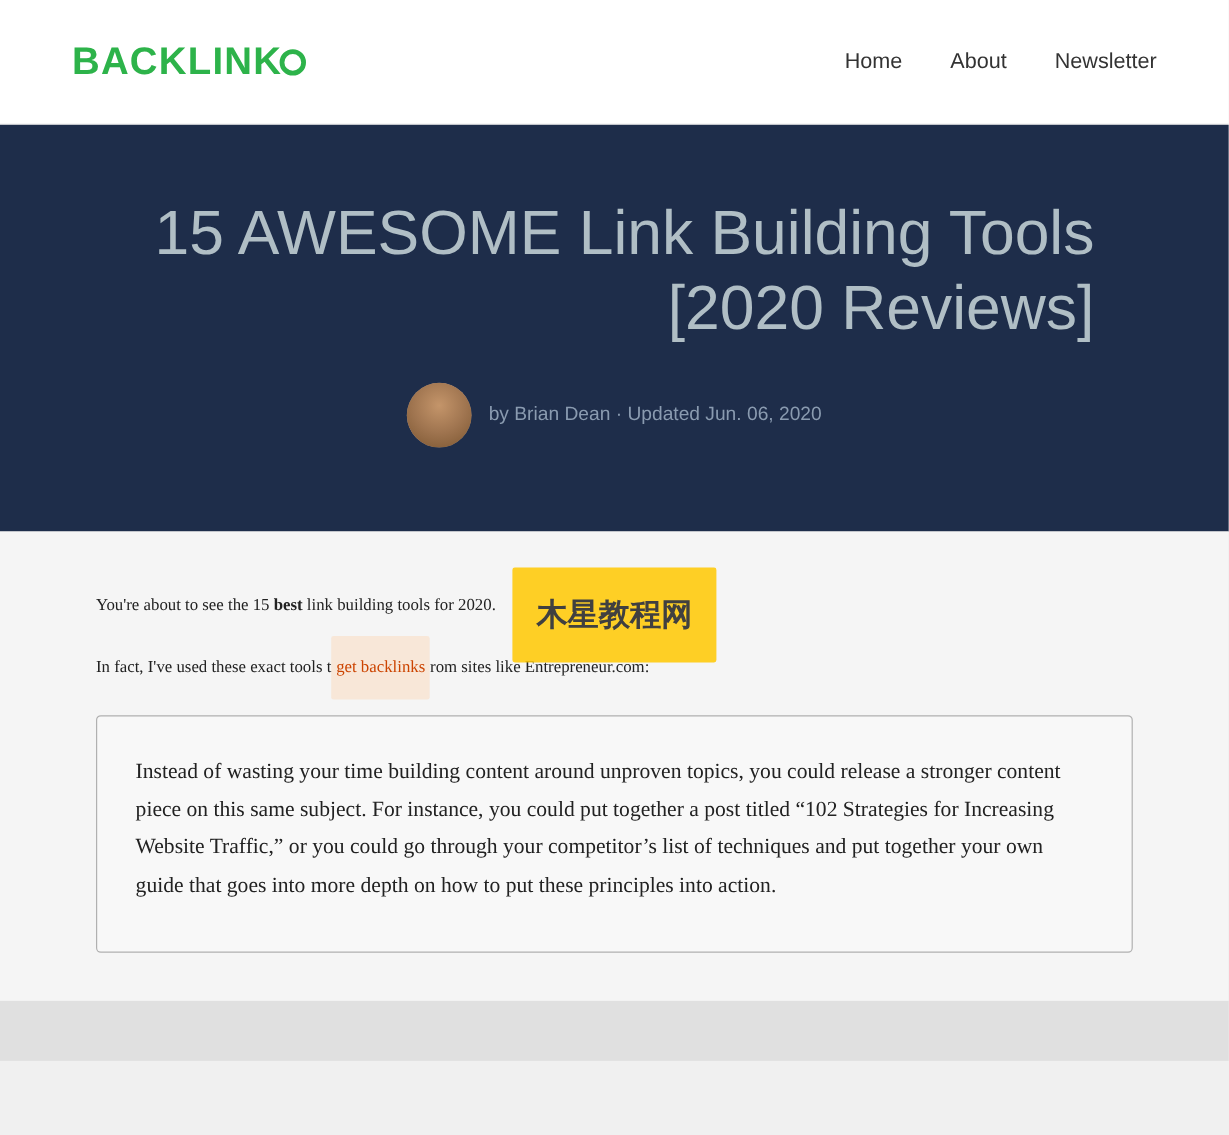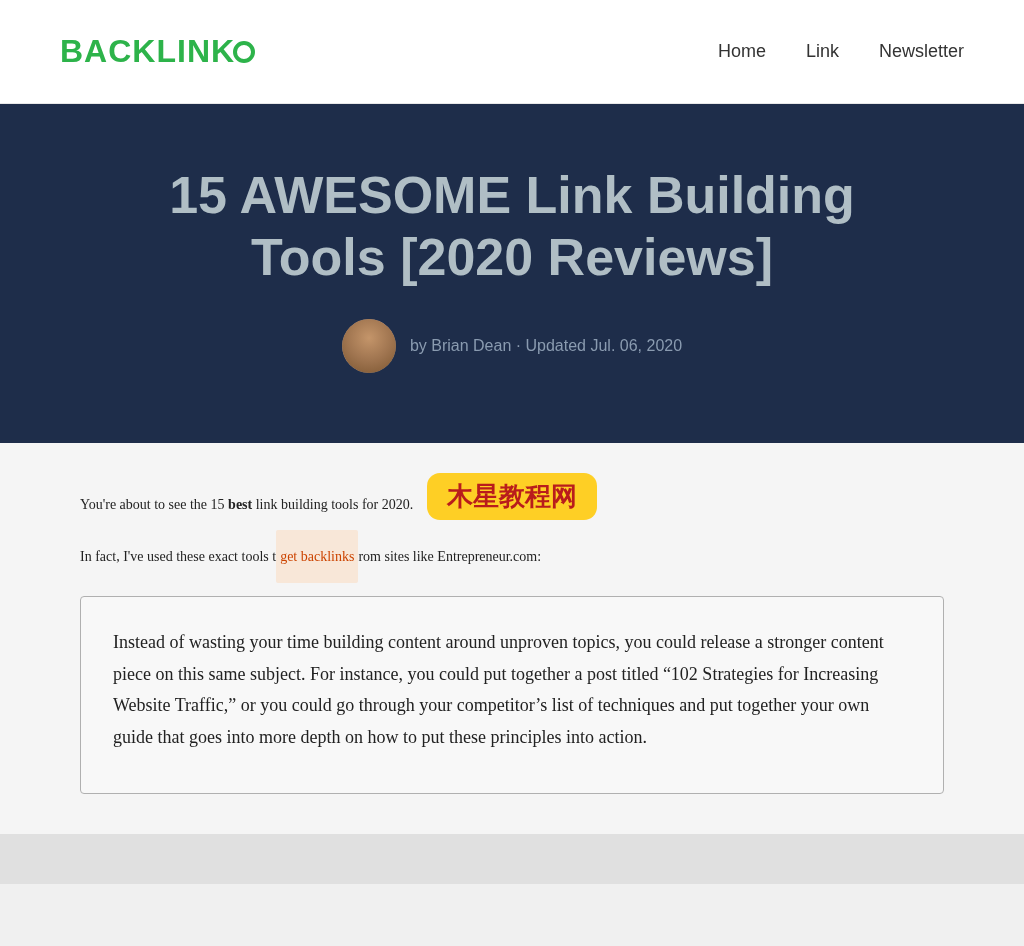--- a/index.html
+++ b/index.html
@@ -65,25 +65,26 @@
     
     .hero {
       background-color: #1e2d4a;
       padding: 60px 40px 70px 40px;
       text-align: center;
     }
 
     .hero-title {
       font-family: Arial, Helvetica, sans-serif;
       font-size: 52px;
-      font-weight: 700;
+      font-weight: 400;
       color: #b0bec5;
       line-height: 1.2;
       max-width: 800px;
       margin: 0 auto 30px auto;
+      text-align: right;
     }
 
     .author-line {
       display: flex;
       align-items: center;
       justify-content: center;
       gap: 14px;
     }
 
     .avatar {
@@ -120,28 +121,28 @@
     .watermark-overlay {
       position: relative;
     }
 
     .watermark {
       position: absolute;
       top: 30px;
       left: 50%;
       transform: translateX(-50%);
       background-color: rgba(255, 200, 0, 0.85);
-      color: #b91c1c;
+      color: #404040;
       font-size: 26px;
       font-weight: 900;
       font-family: Arial, sans-serif;
-      padding: 6px 20px;
+      padding: 22px 20px;
       z-index: 10;
       white-space: nowrap;
-      border-radius: 13px;
+      border-radius: 2px;
     }
 
     .content-section {
       background-color: #f5f5f5;
       padding: 50px 80px 40px 80px;
       position: relative;
     }
 
     .intro-paragraph {
       font-size: 14px;
@@ -194,32 +195,32 @@
   </style>
 </head>
 <body>
 
 <header class="header">
   <a class="logo" href="#">
     BACKLINK<span class="ring"></span>
   </a>
   <nav>
     <a href="#">Home</a>
-    <a href="#">Link</a>
+    <a href="#">About</a>
     <a href="#">Newsletter</a>
   </nav>
 </header>
 
 <section class="hero">
   <h1 class="hero-title">15 AWESOME Link Building Tools [2020 Reviews]</h1>
   <div class="author-line">
     <div class="avatar">
       <div class="avatar-face"></div>
     </div>
-    <span class="author-text">by Brian Dean · Updated Jul. 06, 2020</span>
+    <span class="author-text">by Brian Dean · Updated Jun. 06, 2020</span>
   </div>
 </section>
 
 <div class="content-wrapper watermark-overlay">
   <div class="watermark">木星教程网</div>
 
   <div class="content-section">
     <p class="intro-paragraph">
       <span>You're about to see the 15 </span><strong>best</strong><span> link building tools for 2020.</span>
     </p>

